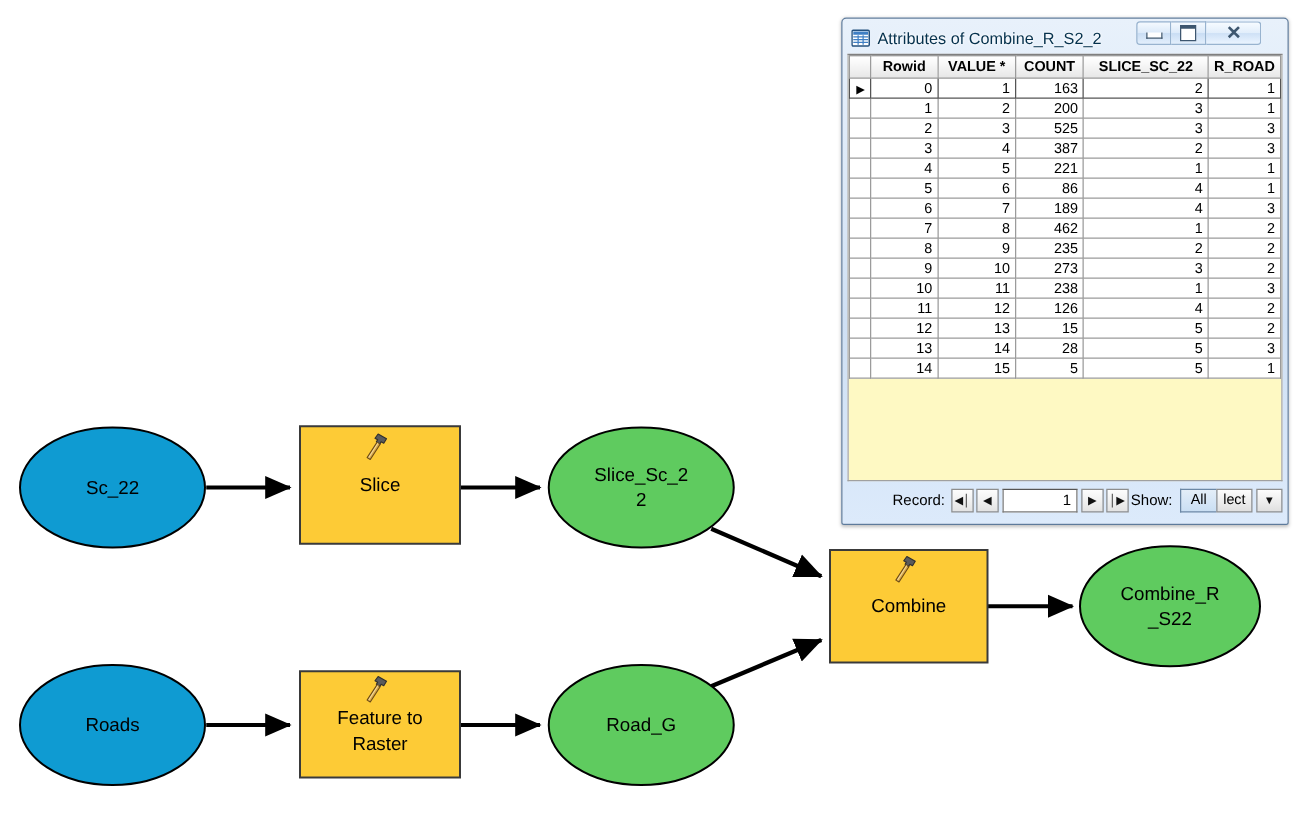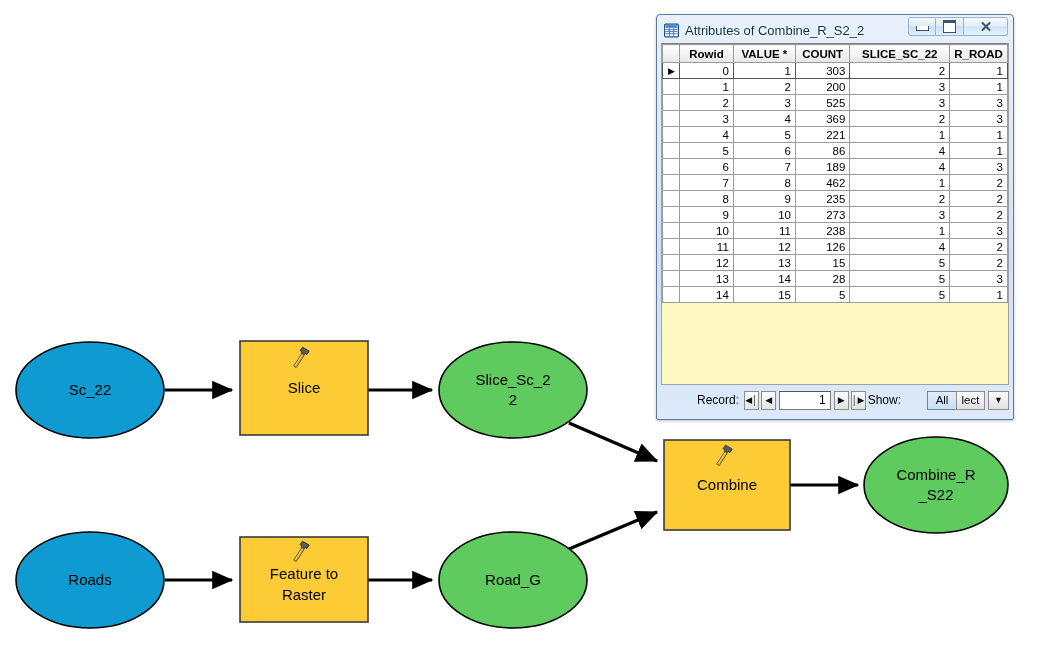--- a/index.html
+++ b/index.html
@@ -33,29 +33,29 @@
     font-size: 15px;
     fill: #000000;
     text-anchor: middle;
     dominant-baseline: middle;
     pointer-events: none;
   }
 
   
   #attr-window {
     position: absolute;
-    left: 656px;
+    left: 673px;
     top: 14px;
     width: 358px;
     height: 406px;
     box-sizing: border-box;
     border: 1px solid #5d7a9b;
     border-radius: 4px 4px 2px 2px;
     background: linear-gradient(180deg,#e8f1fb 0%, #d9e7f7 42%, #cfe0f4 60%, #dceafb 100%);
-    padding: 2px 4px 4px 4px;
+    padding: 2px 20px 4px 4px;
     box-shadow: 0 1px 3px rgba(0,0,0,0.25);
   }
 
   #attr-titlebar {
     height: 26px;
     display: flex;
     align-items: center;
     position: relative;
     padding-left: 3px;
   }
@@ -242,21 +242,20 @@
     align-items: center;
     justify-content: center;
     font-size: 11.5px;
     padding: 0 4px;
     color: #000;
     cursor: default;
   }
   .show-btn.active {
     background: linear-gradient(180deg,#e4eef8 0%,#d6e6f6 52%,#cadff3 100%);
     border-color: #6b87a5;
-    margin-left: 20px;
   }
   .show-btn.all { width: 29px; border-right-width: 0; }
   .show-btn.sel { width: 29px; }
   .show-drop {
     width: 21px; height: 19px;
     box-sizing: border-box;
     border: 1px solid #8d8d8d;
     margin-left: 3px;
     background: linear-gradient(180deg,#fdfdfd 0%,#eeeeee 52%,#e0e0e0 100%);
     display: inline-flex;
@@ -392,21 +391,21 @@
             <th>R_ROAD</th>
           </tr>
         </thead>
         <tbody id="grid-body">
             <tr class="current">
               <td class="gutter">
                 <span class="rec-arrow">▶</span>
               </td>
               <td>0</td>
               <td>1</td>
-              <td>303</td>
+              <td>163</td>
               <td>2</td>
               <td>1</td>
             </tr>
             <tr>
               <td class="gutter"></td>
               <td>1</td>
               <td>2</td>
               <td>200</td>
               <td>3</td>
               <td>1</td>
@@ -416,21 +415,21 @@
               <td>2</td>
               <td>3</td>
               <td>525</td>
               <td>3</td>
               <td>3</td>
             </tr>
             <tr>
               <td class="gutter"></td>
               <td>3</td>
               <td>4</td>
-              <td>369</td>
+              <td>387</td>
               <td>2</td>
               <td>3</td>
             </tr>
             <tr>
               <td class="gutter"></td>
               <td>4</td>
               <td>5</td>
               <td>221</td>
               <td>1</td>
               <td>1</td>

